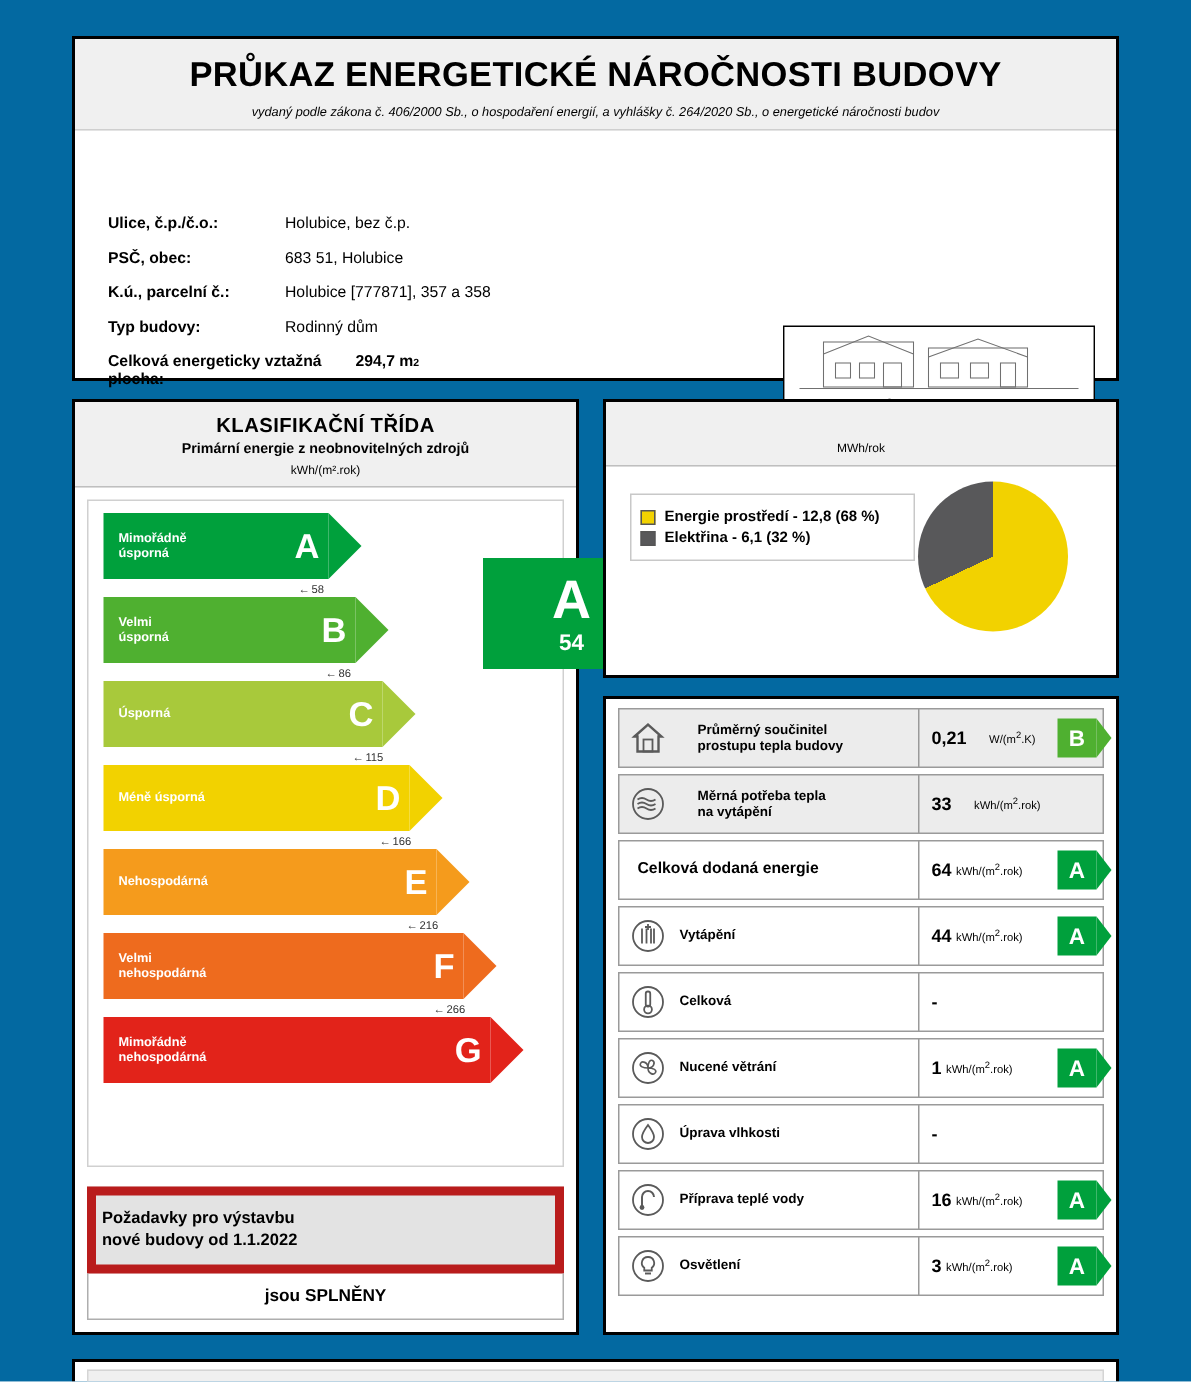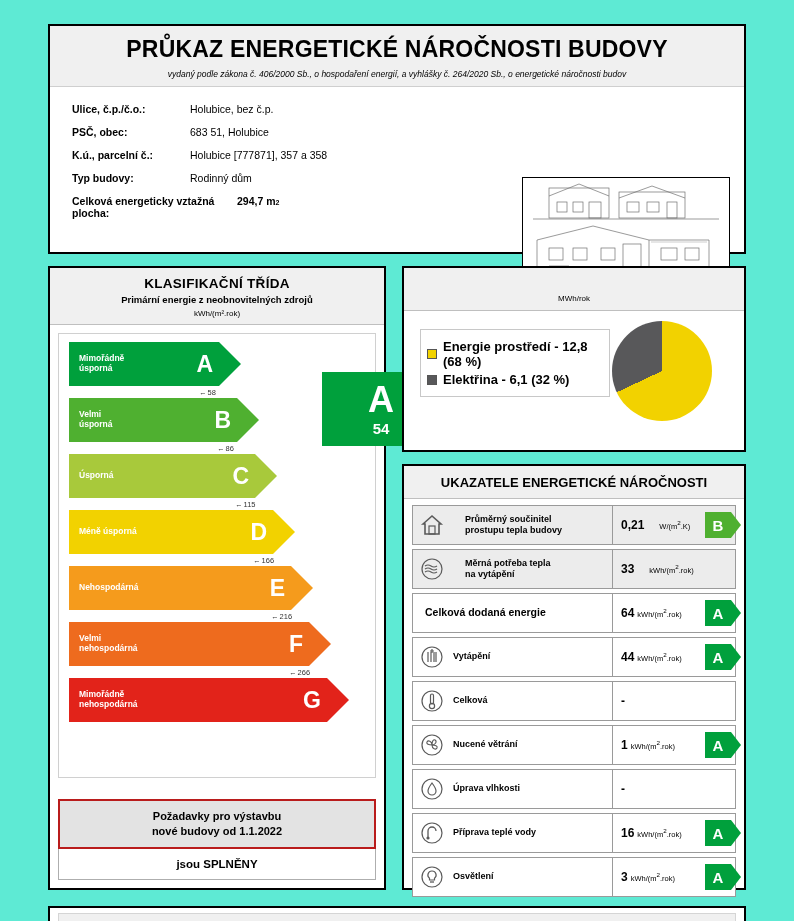--- a/index.html
+++ b/index.html
@@ -5,21 +5,21 @@
   * { box-sizing: border-box; }
   html, body {
     margin: 0; padding: 0;
     background: #ffffff;
     font-family: "Liberation Sans", sans-serif;
   }
   .page {
     position: relative;
     width: 794px;
     height: 921px;
-    background: #5eead4;
+    background: #0369a1;
     overflow: hidden;
     padding-left: 20px;
   }
 
   
   .header-box {
     position: absolute;
     left: 48px; top: 24px;
     width: 698px; height: 230px;
     border: 2px solid #000;
@@ -40,20 +40,21 @@
   .header-sub {
     font-size: 8.5px;
     font-style: italic;
     margin-top: 6px;
     color: #000;
   }
   .header-body {
     position: relative;
     padding: 14px 0 0 0;
     height: 165px;
+    margin-top: 40px;
   }
   .info-table {
     position: absolute;
     left: 22px; top: 16px;
     width: 460px;
     font-size: 10.5px;
   }
   .info-row {
     display: flex;
     margin-bottom: 11px;
@@ -177,22 +178,22 @@
   .marker .m-letter { font-size: 36px; font-weight: bold; line-height: 1; }
   .marker .m-val { font-size: 15px; font-weight: bold; margin-top: 2px; }
 
   .req-box {
     position: absolute;
     left: 8px; bottom: 8px;
     width: 318px;
   }
   .req-head {
     background: #e3e3e3;
-    border: 2px solid #b91c1c;
-    text-align: center;
+    border: 6px solid #b91c1c;
+    text-align: left;
     padding: 8px 4px;
     font-size: 11px;
     font-weight: bold;
     line-height: 1.35;
   }
   .req-body {
     border: 1px solid #aeaeae;
     border-top: none;
     text-align: center;
     padding: 9px 4px;
@@ -219,21 +220,21 @@
   .rt-body { position: relative; height: 120px; }
   .legend {
     position: absolute;
     left: 16px; top: 18px;
     width: 190px;
     border: 1px solid #c8c8c8;
     padding: 6px 6px;
   }
   .legend-item {
     display: flex; align-items: center;
-    font-size: 13px; font-weight: bold;
+    font-size: 10px; font-weight: bold;
     margin: 3px 0;
   }
   .legend-swatch {
     width: 10px; height: 10px;
     margin-right: 6px;
     border: 1px solid #555;
     flex: 0 0 10px;
   }
   .pie {
     position: absolute;
@@ -509,23 +510,20 @@
         <div class="legend-item">
           <span class="legend-swatch" style="background:#58585a;"></span>
           <span>Elektřina - 6,1 (32 %)</span>
         </div>
       </div>
       <div class="pie" style="background: conic-gradient(from 0deg, #f2d200 0% 68%, #58585a 68% 100%);"></div>
     </div>
   </div>
 
   <div class="right-bot">
-    <div class="rb-head">
-      <h2>UKAZATELE ENERGETICKÉ NÁROČNOSTI</h2>
-    </div>
     <div class="ind-list">
 
       <div class="ind-row grey">
         <div class="ind-left">
           <span class="ind-icon">
             <svg width="24" height="24" viewBox="0 0 24 24">
                 <path d="M3 11 L12 3 L21 11 L19 11 L19 21 L5 21 L5 11 Z" fill="none" stroke="#5a5a5a" stroke-width="1.6"></path>
                 <rect x="9" y="13" width="6" height="8" fill="none" stroke="#5a5a5a" stroke-width="1.2"></rect>
               </svg>
           </span>

